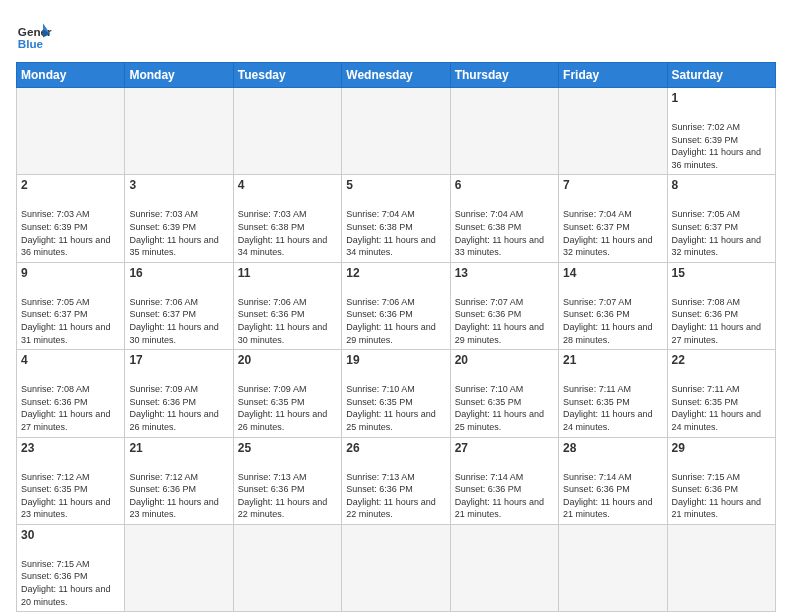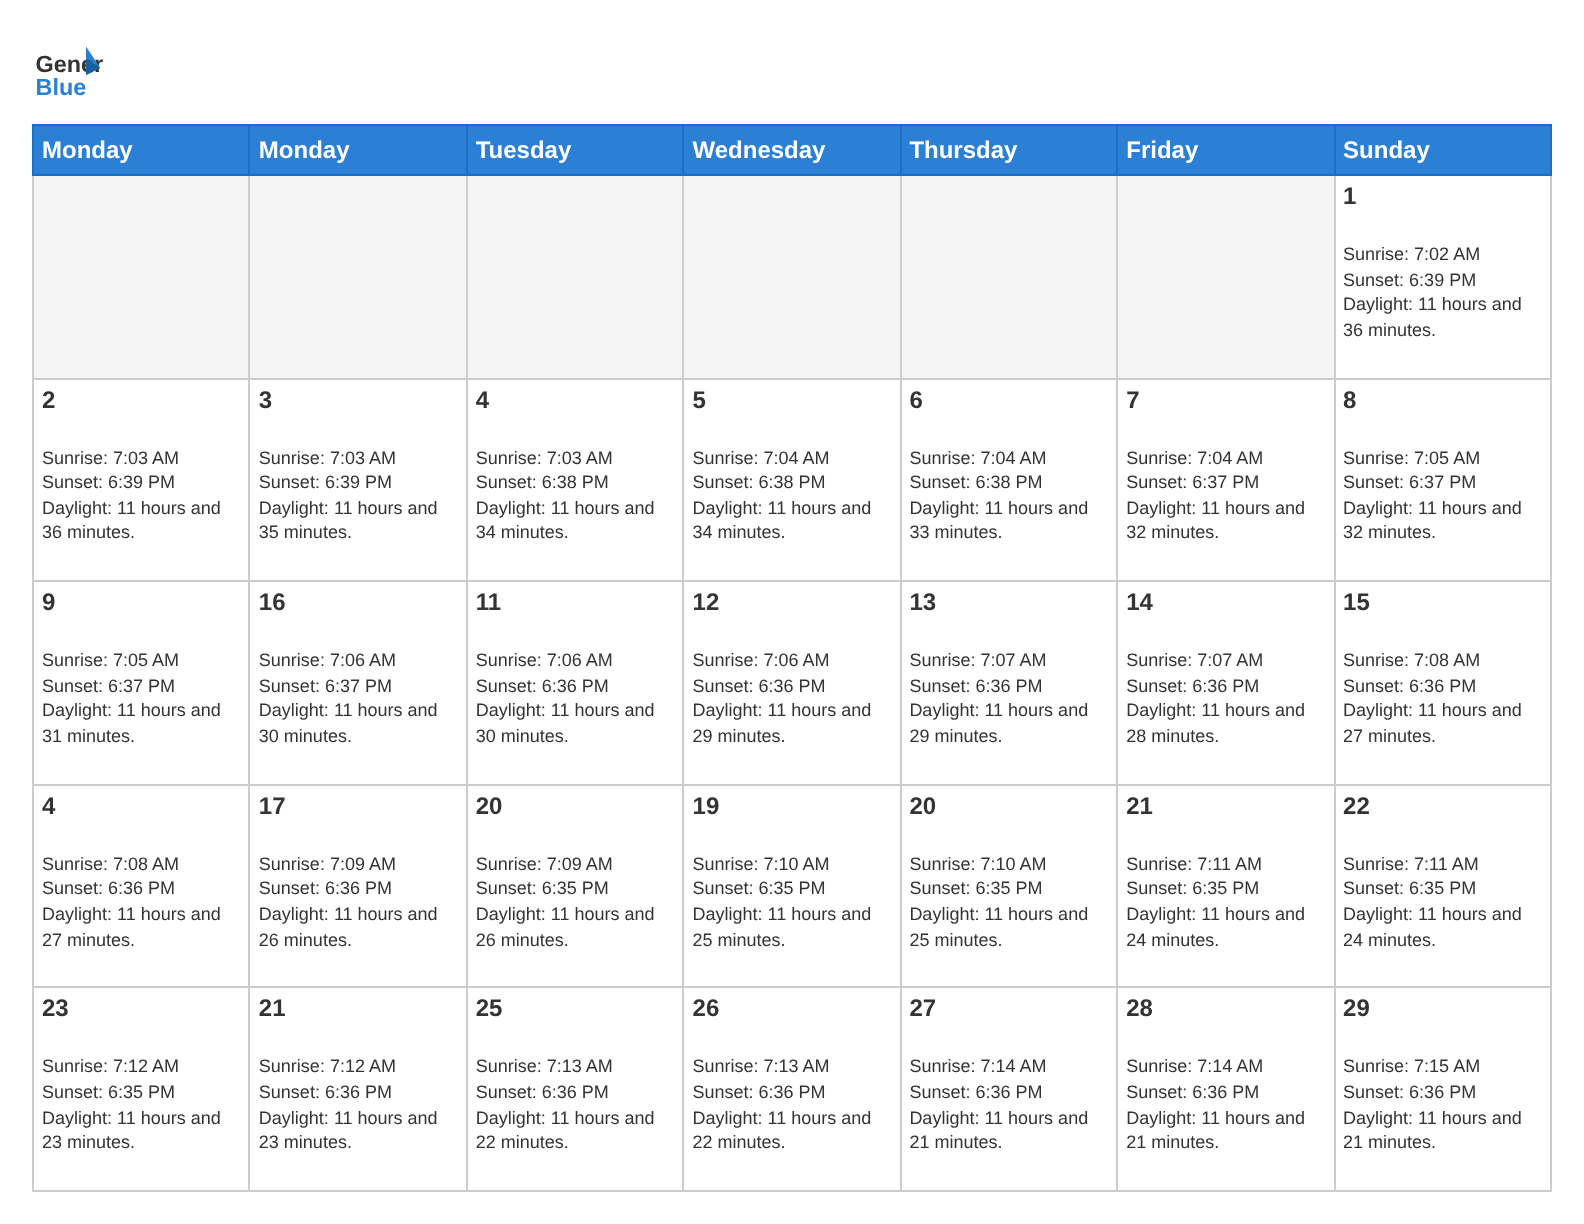--- a/index.html
+++ b/index.html
@@ -124,21 +124,21 @@
 
   <table class="calendar">
     <thead>
       <tr>
         <th>Monday</th>
         <th>Monday</th>
         <th>Tuesday</th>
         <th>Wednesday</th>
         <th>Thursday</th>
         <th>Friday</th>
-        <th>Sunday</th>
+        <th>Saturday</th>
       </tr>
     </thead>
     <tbody id="calendar-body">
     <tr>
           <td class="empty"></td>
           <td class="empty"></td>
           <td class="empty"></td>
           <td class="empty"></td>
           <td class="empty"></td>
           <td class="empty"></td>
@@ -259,16 +259,28 @@
             <div class="cell-text">Sunrise: 7:14 AM<br>Sunset: 6:36 PM<br>Daylight: 11 hours and 21 minutes.</div>
           </td>
           <td>
             <span class="day-number">28</span>
             <div class="cell-text">Sunrise: 7:14 AM<br>Sunset: 6:36 PM<br>Daylight: 11 hours and 21 minutes.</div>
           </td>
           <td>
             <span class="day-number">29</span>
             <div class="cell-text">Sunrise: 7:15 AM<br>Sunset: 6:36 PM<br>Daylight: 11 hours and 21 minutes.</div>
           </td>
+        </tr>
+        <tr>
+          <td class="last-row">
+            <span class="day-number">30</span>
+            <div class="cell-text">Sunrise: 7:15 AM<br>Sunset: 6:36 PM<br>Daylight: 11 hours and 20 minutes.</div>
+          </td>
+          <td class="last-row empty"></td>
+          <td class="last-row empty"></td>
+          <td class="last-row empty"></td>
+          <td class="last-row empty"></td>
+          <td class="last-row empty"></td>
+          <td class="last-row empty"></td>
         </tr>
       </tbody>
   </table>
 </div>
 
 </body></html>

